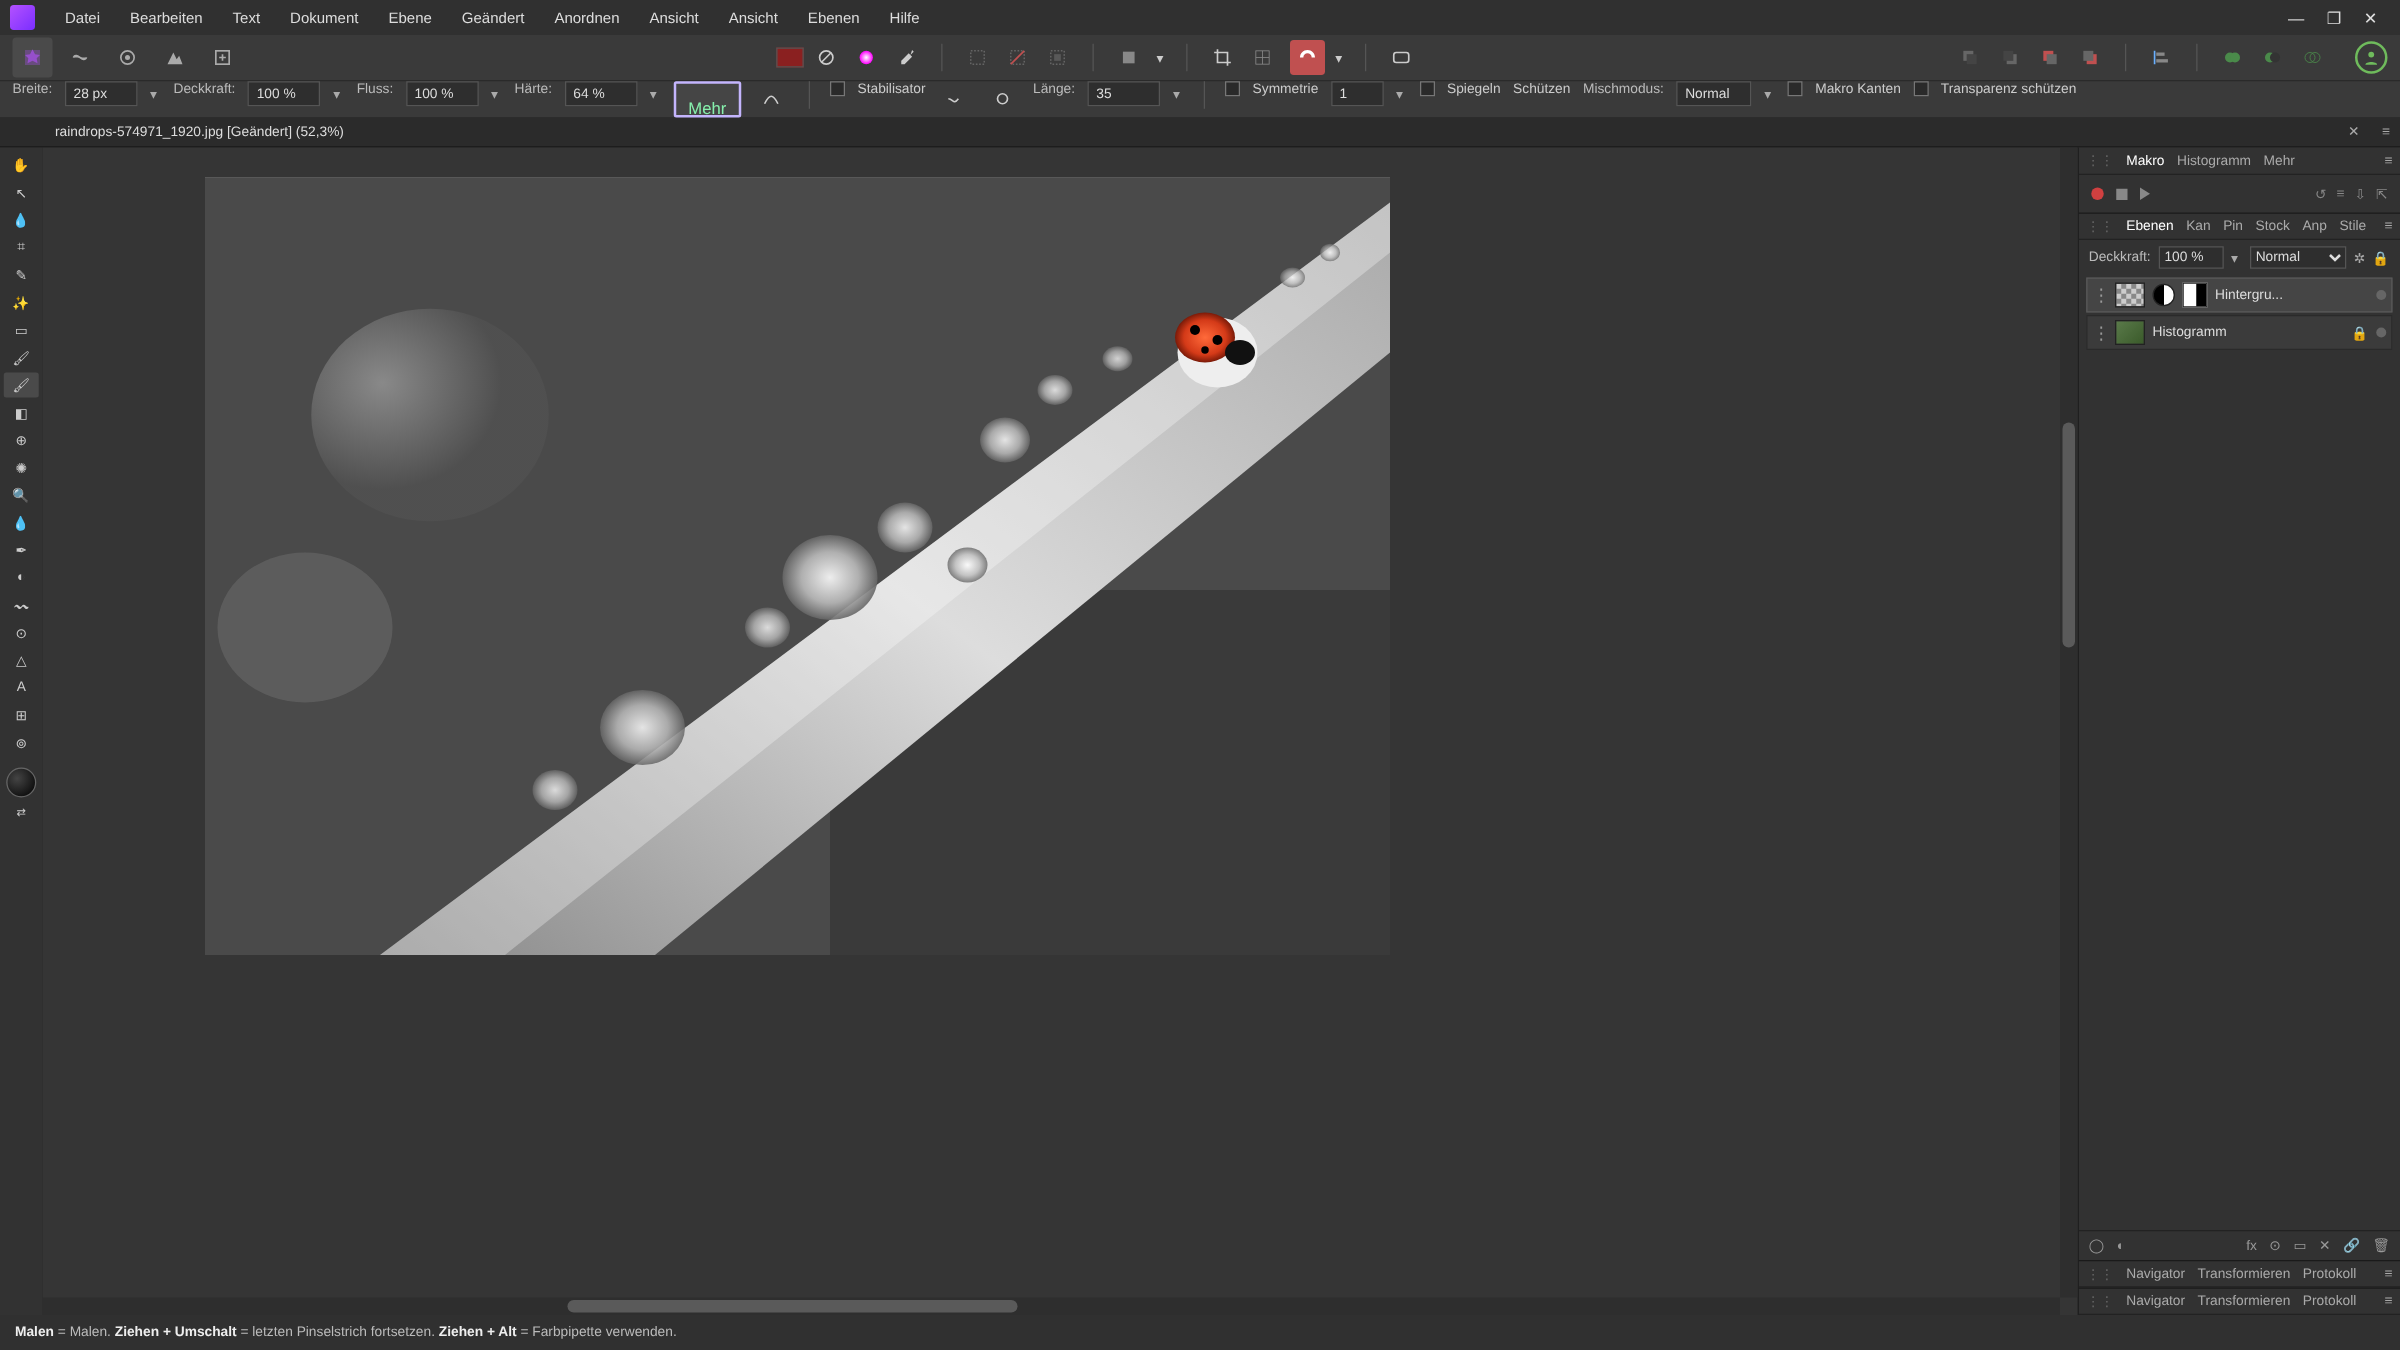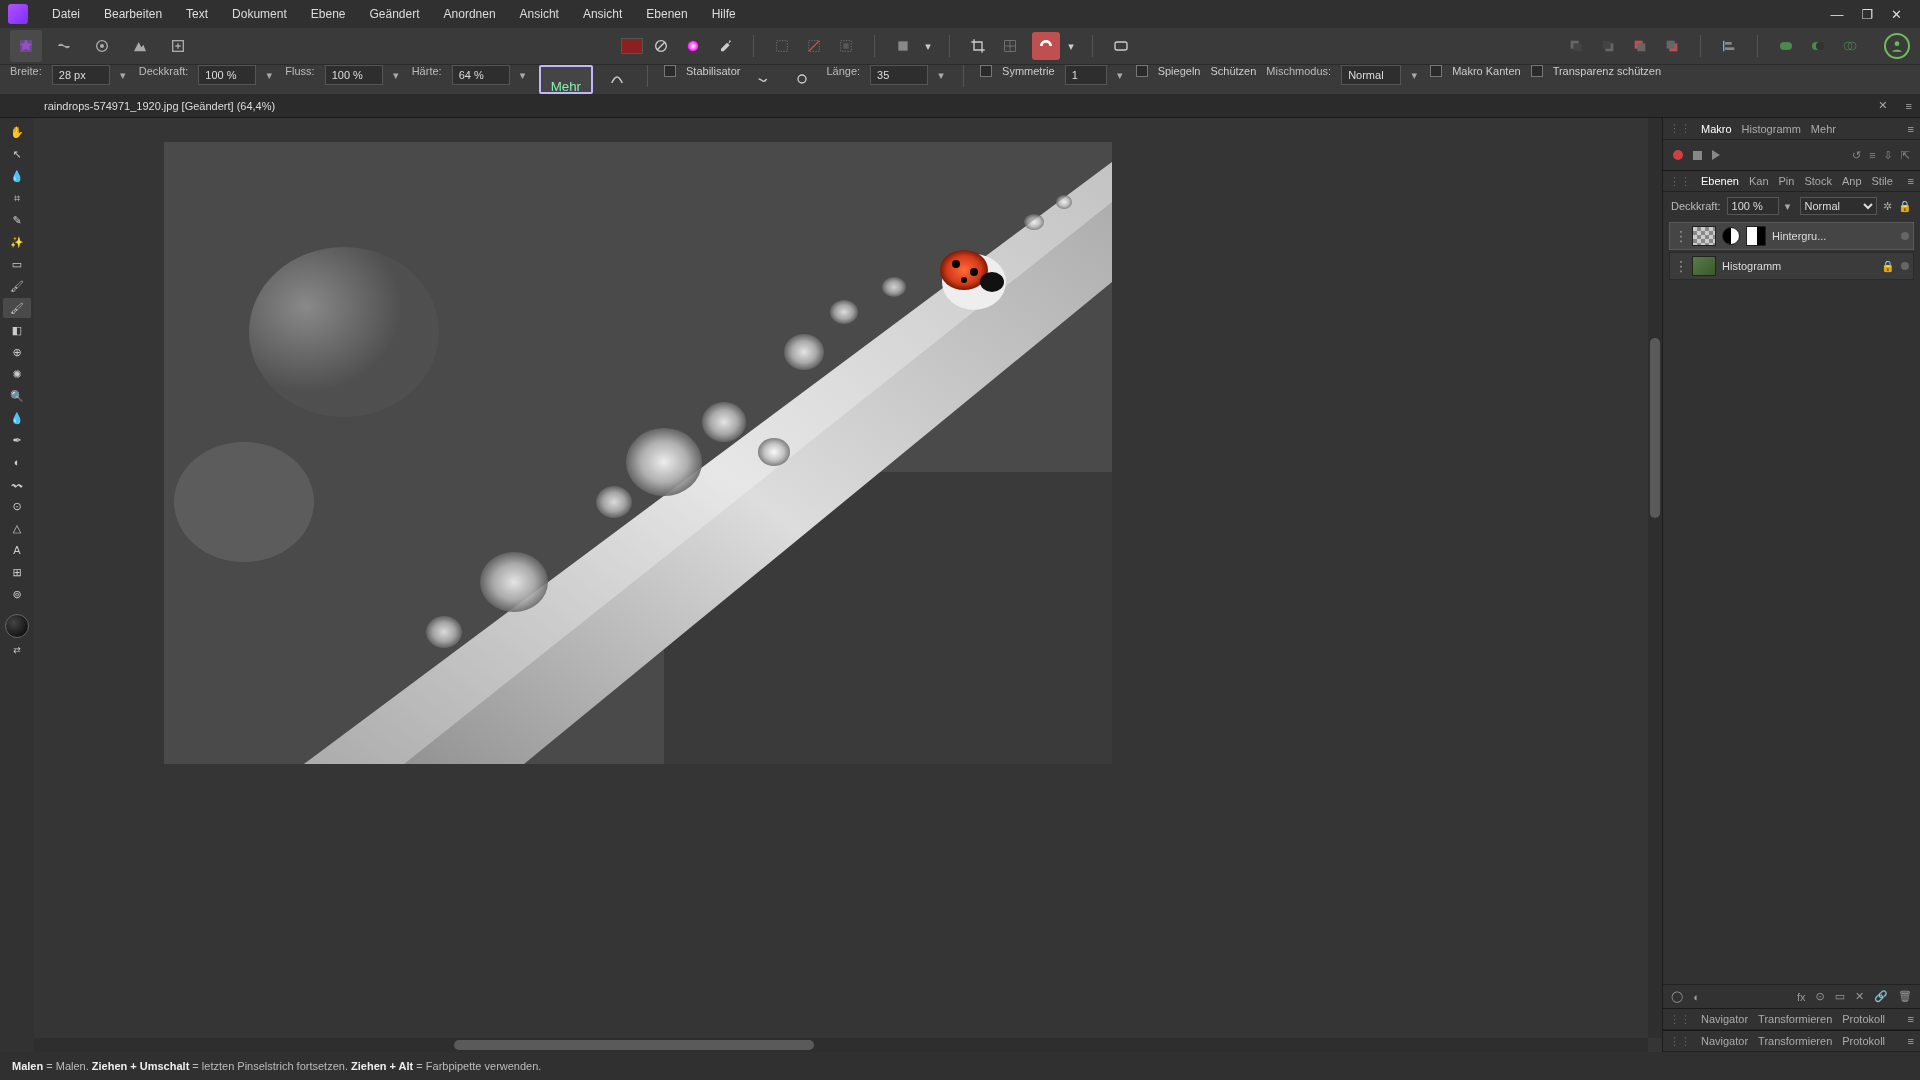--- a/index.html
+++ b/index.html
@@ -323,21 +323,21 @@
   <input class="cb-input" style="width: 60px;" value="Normal">
     <span class="cb-dd">▾</span>
   <div class="cb-check"></div>
   <span>Makro Kanten</span>
   <div class="cb-check"></div>
   <span>Transparenz schützen</span>
 </div>
 
 <div class="doc-tabs">
   <div class="doc-tab">
-    <span>raindrops-574971_1920.jpg [Geändert] (64,4%)</span>
+    <span>raindrops-574971_1920.jpg [Geändert] (52,3%)</span>
   </div>
   <span style="margin-left:auto;padding-right:10px;color:#aaa;cursor:pointer">✕</span>
   <span style="padding:0 8px;color:#aaa;cursor:pointer">≡</span>
 </div>
 
 <div class="main">
   <div class="tools-panel">
     <div class="tool">✋</div>
     <div class="tool">↖</div>
     <div class="tool">💧</div>

